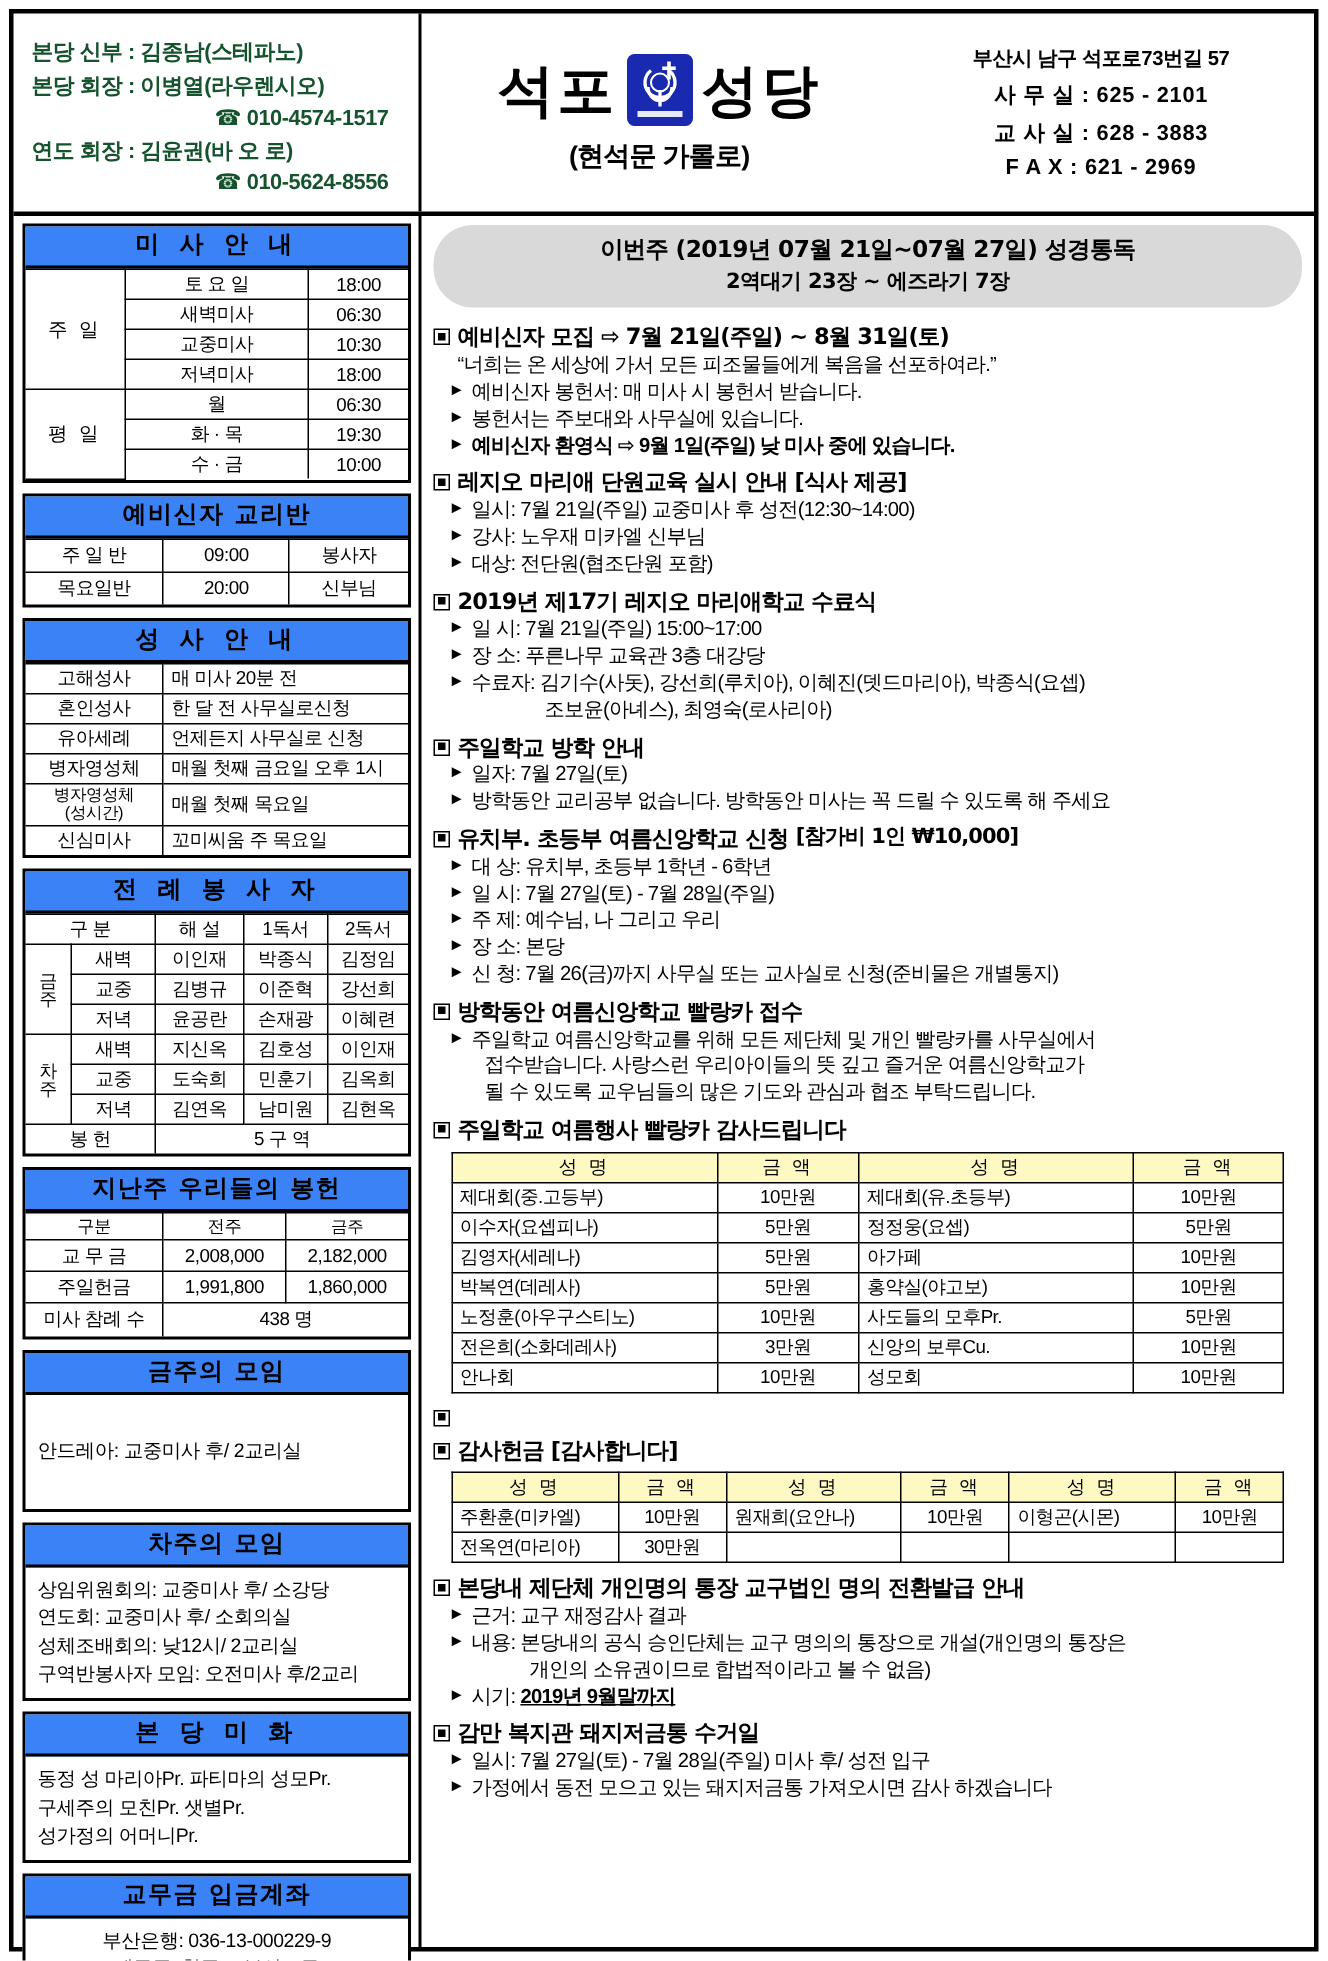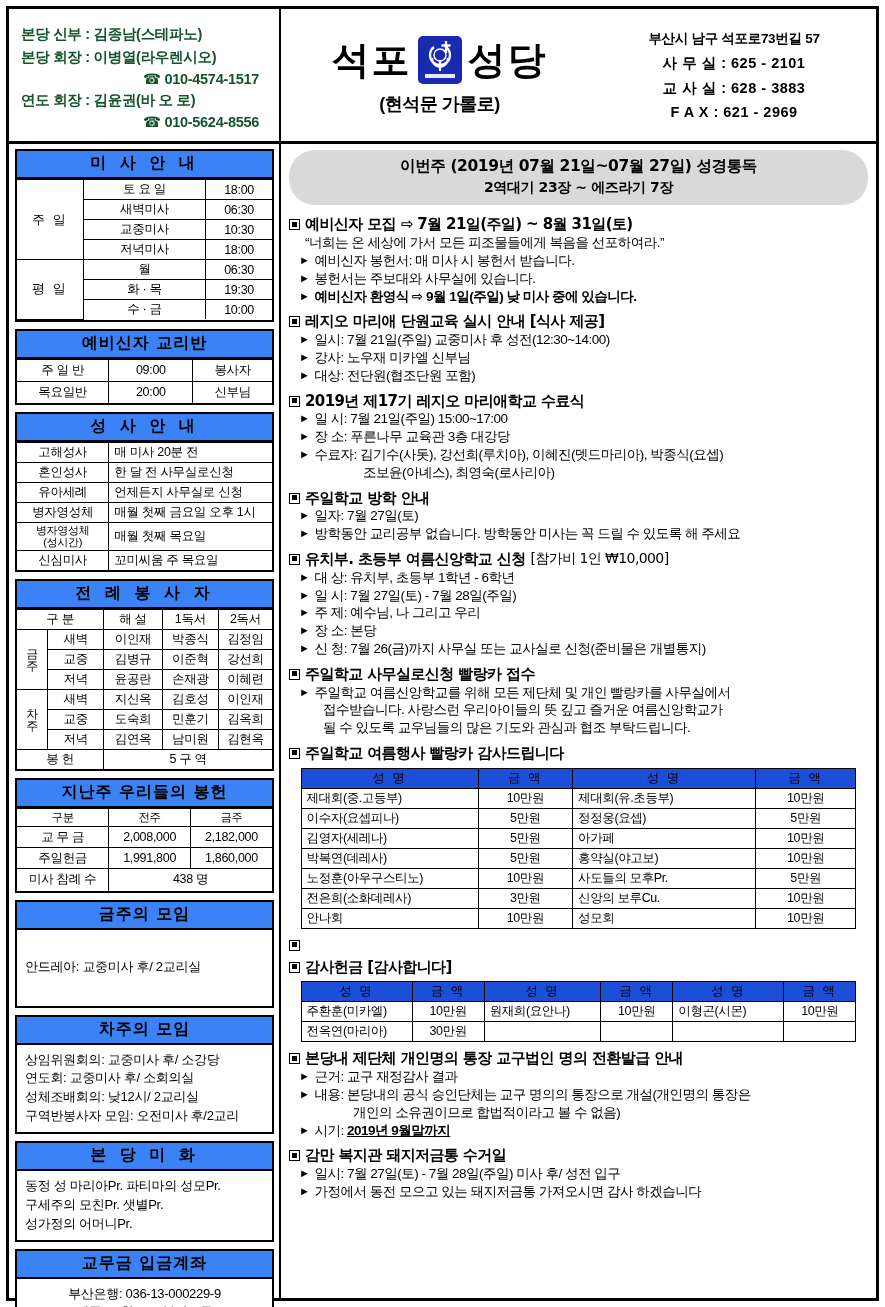--- a/index.html
+++ b/index.html
@@ -176,21 +176,21 @@
   .plain-indent { padding-left: 34px; font-size:13.5px; letter-spacing:-0.5px; line-height:1.32;}
   .uline { text-decoration: underline; font-weight: bold; }
 
   table.dtable {
     width: 96%;
     margin: 5px auto 7px;
     border-collapse: collapse;
     font-size: 12.5px;
   }
   table.dtable th {
-    background: #1d4ed8;
+    background: #fef9c3;
     border: 1px solid #000;
     font-weight: normal;
     letter-spacing: 2px;
     padding: 1px 2px; height: 19px;
   }
   table.dtable td {
     border: 1px solid #000;
     padding: 1px 5px; height: 19px;
     letter-spacing: -0.4px;
   }
@@ -531,21 +531,21 @@
         <div class="bullet">
           <span class="tri">►</span>
           <span class="txt">방학동안 교리공부 없습니다. 방학동안 미사는 꼭 드릴 수 있도록 해 주세요</span>
         </div>
       </div>
 
       <div class="sec">
         <div class="sec-head">
           <span class="sqico"></span>
           <span>유치부. 초등부 여름신앙학교 신청</span>
-          <span style="font-weight:normal;font-size:14px">[참가비 1인 ₩10,000]</span>
+          <span style="font-weight:bold;font-size:14px">[참가비 1인 ₩10,000]</span>
         </div>
         <div class="bullet">
           <span class="tri">►</span>
           <span class="txt">대   상: 유치부, 초등부 1학년 - 6학년</span>
         </div>
         <div class="bullet">
           <span class="tri">►</span>
           <span class="txt">일   시: 7월 27일(토) - 7월 28일(주일)</span>
         </div>
         <div class="bullet">
@@ -558,21 +558,21 @@
         </div>
         <div class="bullet">
           <span class="tri">►</span>
           <span class="txt">신   청: 7월 26(금)까지 사무실 또는 교사실로 신청(준비물은 개별통지)</span>
         </div>
       </div>
 
       <div class="sec">
         <div class="sec-head">
           <span class="sqico"></span>
-          <span>주일학교 사무실로신청 빨랑카 접수</span>
+          <span>방학동안 여름신앙학교 빨랑카 접수</span>
         </div>
         <div class="bullet">
           <span class="tri">►</span>
           <span class="txt">주일학교 여름신앙학교를 위해 모든 제단체 및 개인 빨랑카를 사무실에서</span>
         </div>
         <div class="plain-indent">접수받습니다. 사랑스런 우리아이들의 뜻 깊고 즐거운 여름신앙학교가</div>
         <div class="plain-indent">될 수 있도록 교우님들의 많은 기도와 관심과 협조 부탁드립니다.</div>
       </div>
 
       <div class="sec">

